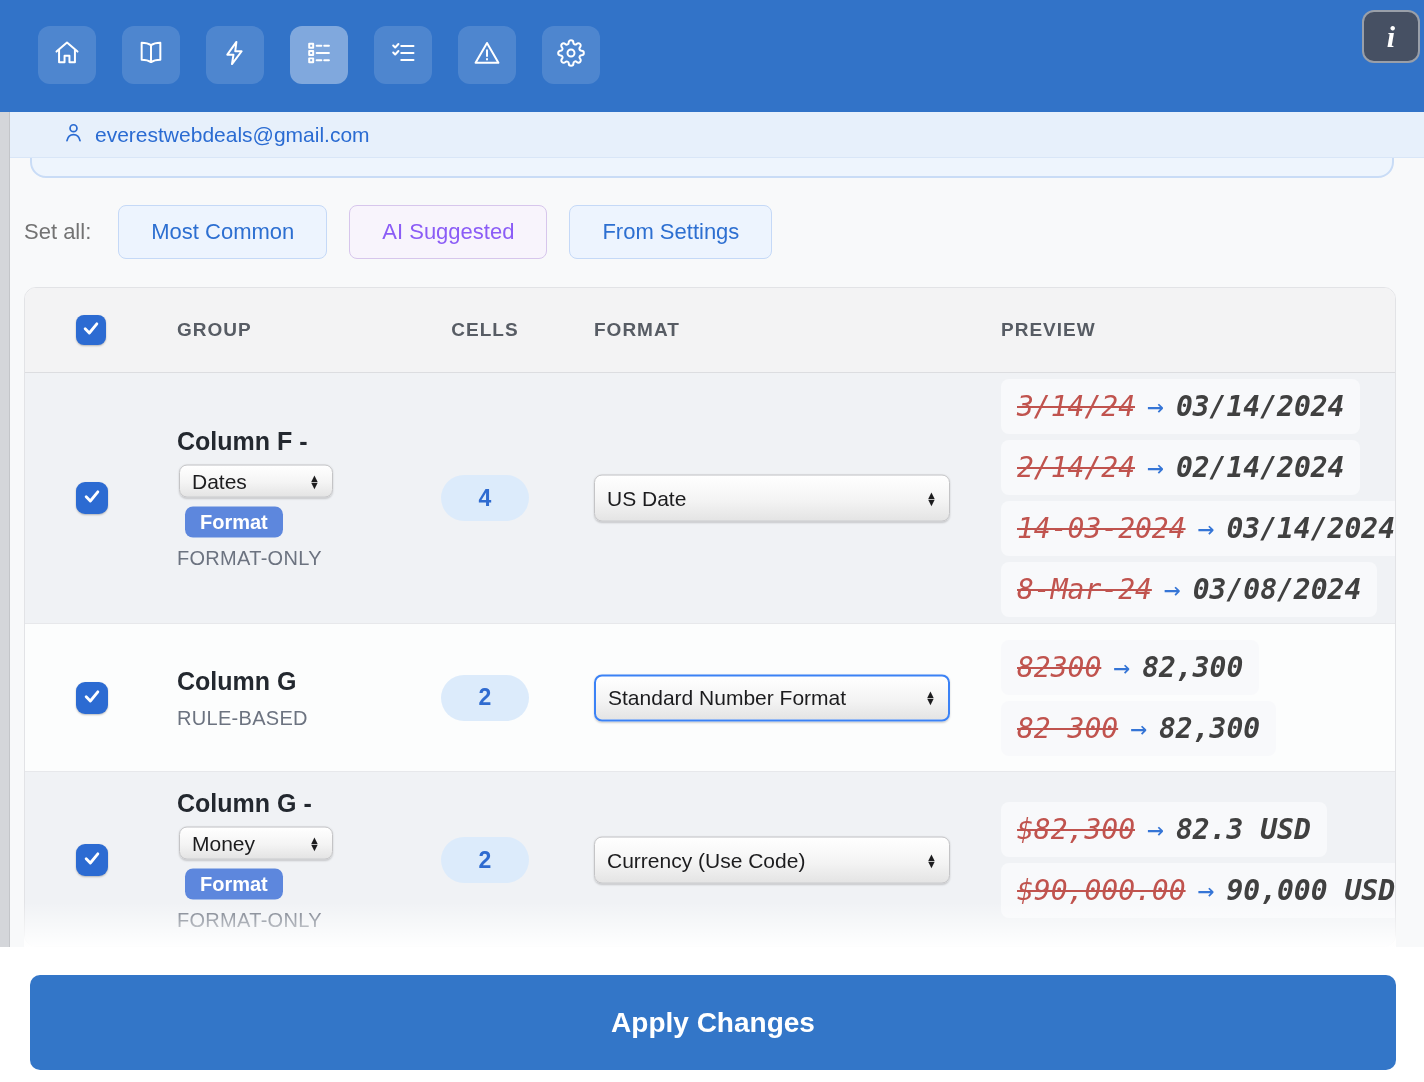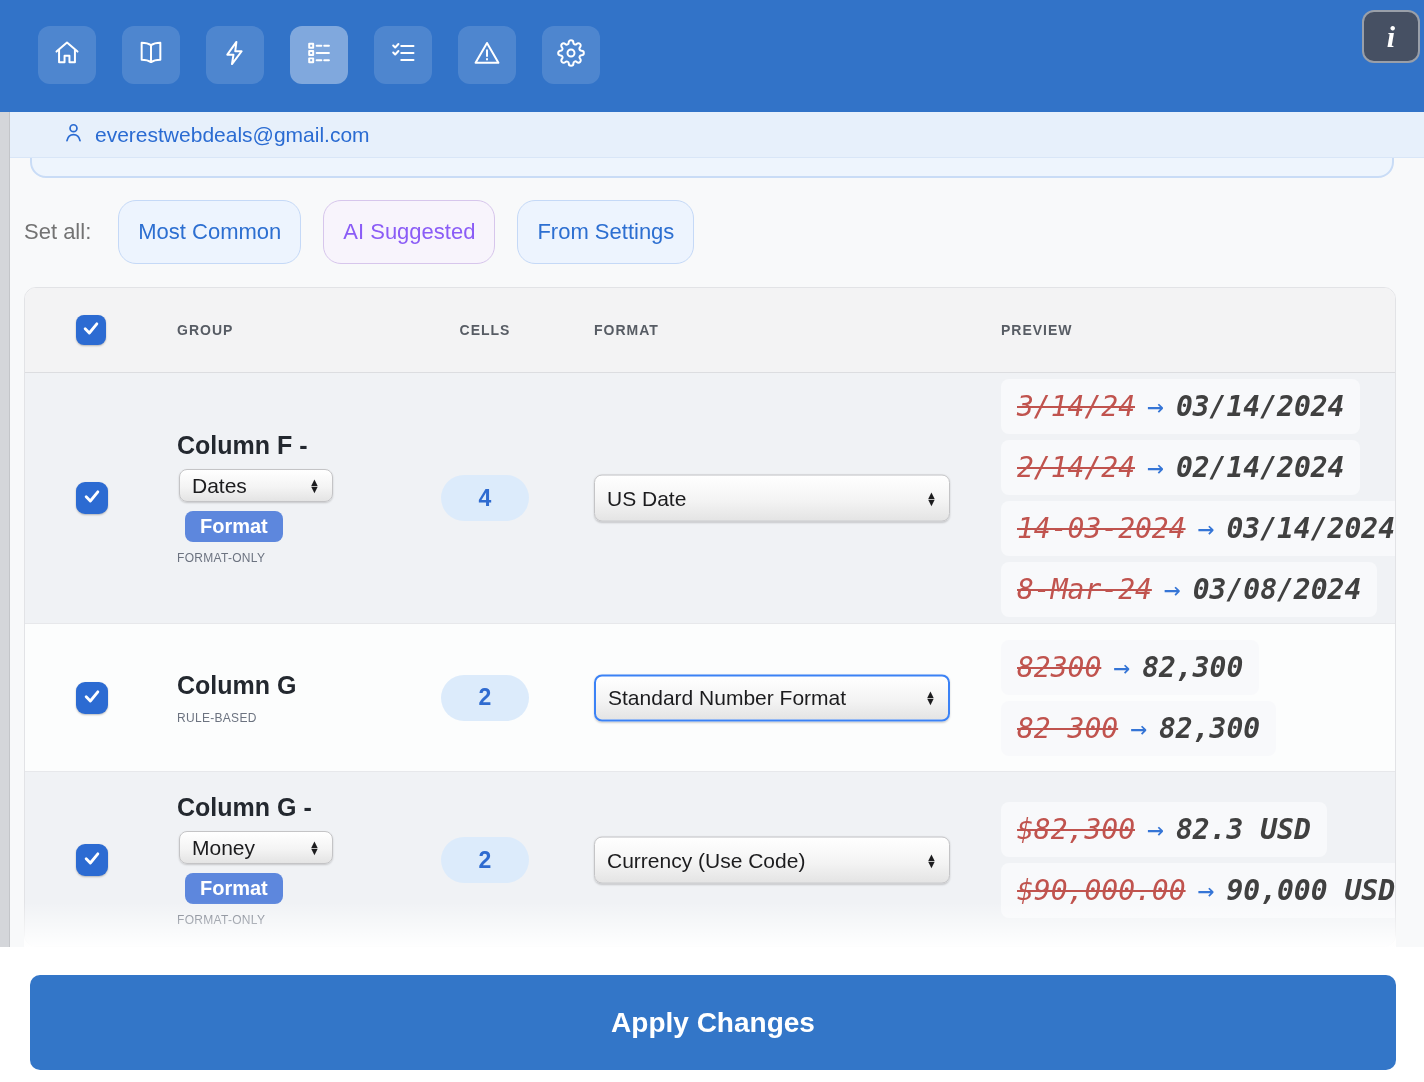--- a/index.html
+++ b/index.html
@@ -31,51 +31,51 @@
     stroke-linecap:round; }
   .email-text { margin-left:10px; font-size:21px; color:#2a6bd2; }
 
   
   .panel-cut { position:absolute; left:30px; top:130px; width:1364px; height:48px; background:#eef5fd;
     border:2px solid #c9dcf6; border-radius:16px; }
 
   
   .setall { position:absolute; left:24px; top:204px; width:1380px; height:56px; display:flex; align-items:center; }
   .setall-label { font-size:22px; color:#737373; }
-  .setall-btn { height:64px; border-radius:18px; display:flex; align-items:center; justify-content:center;
-    padding:0 19px; font-size:22px; cursor:pointer; border:1.5px solid; }
+  .setall-btn { height:54px; border-radius:8px; display:flex; align-items:center; justify-content:center;
+    padding:0 32px; font-size:22px; cursor:pointer; border:1.5px solid; }
   .setall-btn.b1 { margin-left:27px; background:#edf4fe; border-color:#c5d9f7; color:#2d6fd1; }
   .setall-btn.b2 { margin-left:22px; background:#f8f4fc; border-color:#d7c6ec; color:#8b5cf6; }
   .setall-btn.b3 { margin-left:22px; background:#edf4fe; border-color:#c5d9f7; color:#2d6fd1; }
 
   
   .card { position:absolute; left:24px; top:287px; width:1372px; height:660px; background:#fdfdfe;
     border:1px solid #e2e3e6; border-radius:12px; overflow:hidden; }
   .thead { position:relative; height:85px; background:#f3f3f4; border-bottom:1px solid #dcdde0; }
-  .hlabel { position:absolute; top:50%; transform:translateY(-50%); font-size:14px; font-weight:bold;
+  .hlabel { position:absolute; top:50%; transform:translateY(-50%); font-size:19px; font-weight:bold;
     color:#575c64; letter-spacing:1px; }
   .h-group { left:152px; } .h-cells { left:392px; width:136px; text-align:center; }
   .h-format { left:569px; } .h-preview { left:976px; }
 
   .trow { position:relative; width:100%; }
   .trow.shade { background:#f0f2f5; }
   .trow.light { background:#fcfdfd; }
   .trow + .trow { border-top:1px solid #e7e8eb; }
   .r0 { height:250px; } .r1 { height:148px; } .r2 { height:177px; }
 
   .cb { position:absolute; left:51px; top:50%; transform:translateY(-50%); width:32px; height:32px;
     border-radius:9px; background:#2c6bd2; display:flex; align-items:center; justify-content:center;
     cursor:pointer; box-shadow:0 1px 2px rgba(0,0,0,0.25); }
   .thead .cb { width:30px; height:30px; border-radius:8px; }
   .cb svg { width:20px; height:20px; }
 
   .group-cell { position:absolute; left:152px; top:50%; transform:translateY(-50%);
     display:flex; flex-direction:column; align-items:flex-start; }
   .gtitle { font-size:25px; font-weight:bold; color:#23282f; margin-bottom:9px; }
-  .gsub { font-size:12px; color:#6c7380; letter-spacing:0.3px; margin-top:2px; }
+  .gsub { font-size:20px; color:#6c7380; letter-spacing:0.3px; margin-top:2px; }
 
   .selectbox { background:linear-gradient(#ffffff 0%, #f4f4f4 55%, #e4e4e4 100%);
     border:1px solid #c4c4c6; border-radius:8px; box-shadow:0 1px 2px rgba(0,0,0,0.18);
     display:flex; align-items:center; justify-content:space-between; padding:0 12px;
     font-size:21px; color:#1c1c1e; cursor:pointer; }
   .selectbox.focused { border:2px solid #3b82f6; }
   .gselect { width:154px; height:33px; margin-left:2px; margin-bottom:9px; }
   .updown { display:flex; flex-direction:column; align-items:center; line-height:0.62; font-size:11px;
     color:#1c1c1e; margin-left:8px; }
   .gbadge { margin-left:8px; margin-bottom:7px; background:#5d87dd; color:#ffffff; font-weight:bold;

